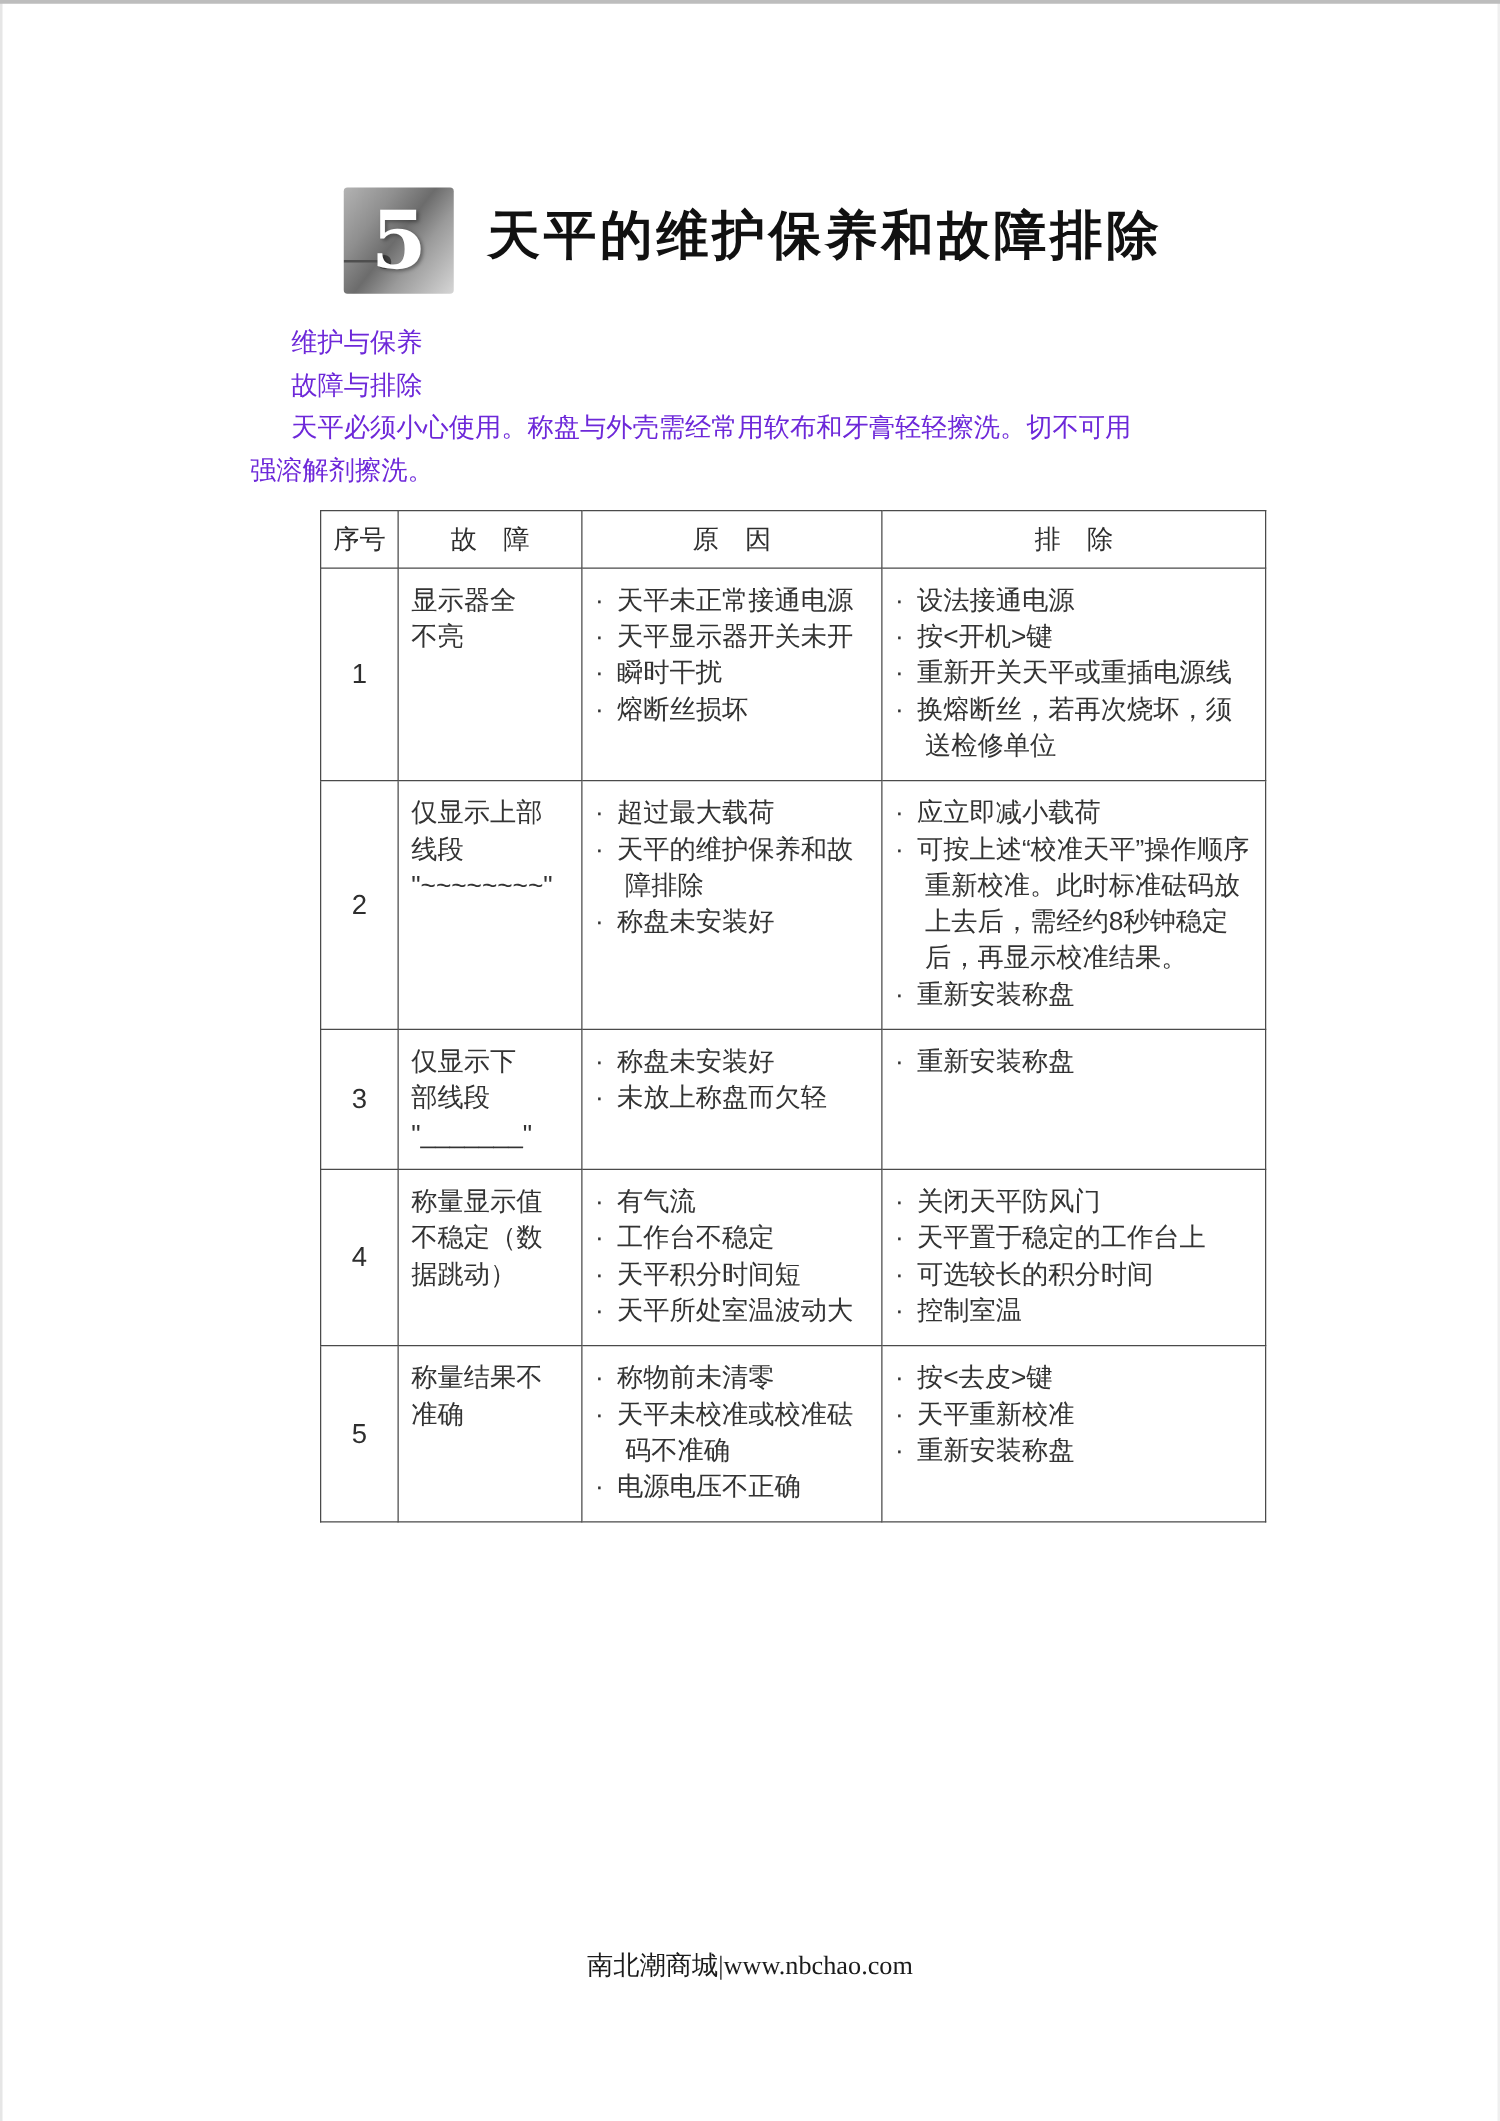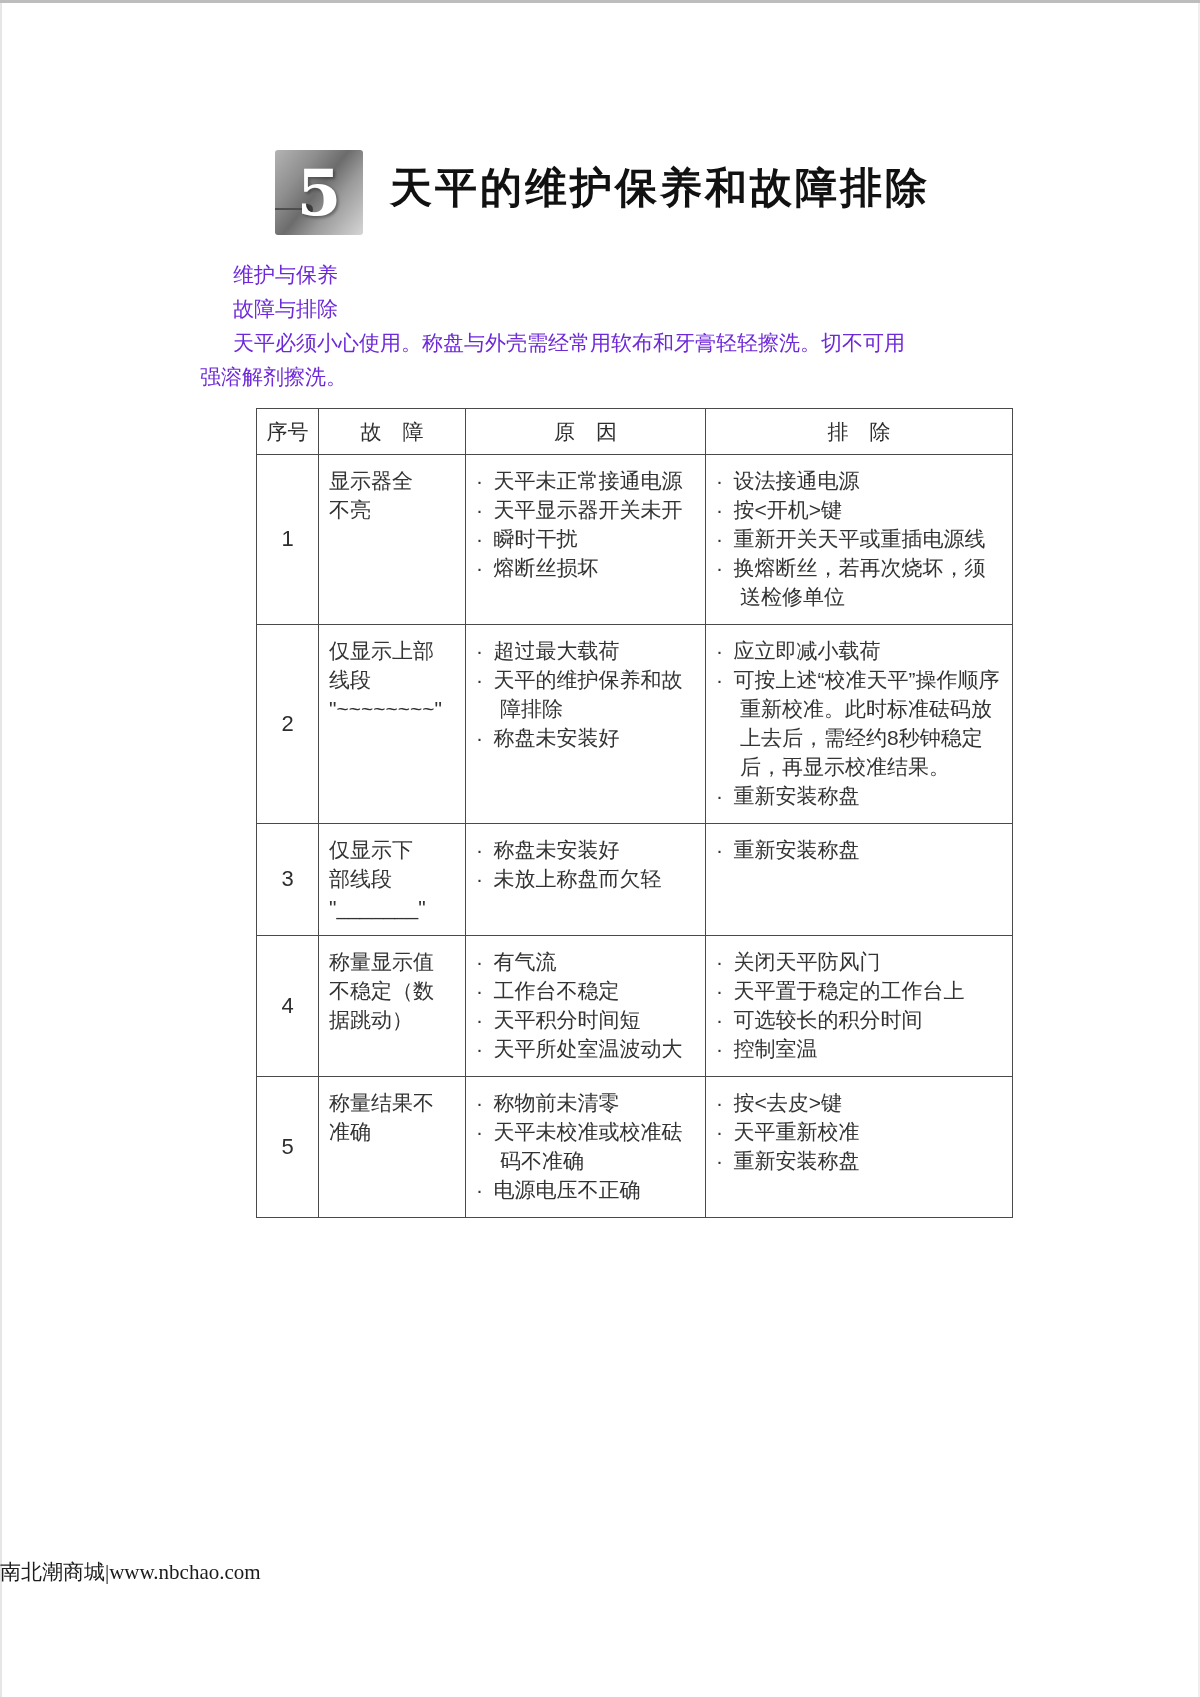--- a/index.html
+++ b/index.html
@@ -46,21 +46,21 @@
   .fault-table th { font-weight:normal; text-align:center; padding:8px 4px; color:#2e2e2e; }
   .fault-table td { vertical-align:top; padding:11px 10px 13px; }
   td.c-no { text-align:center; vertical-align:middle; font-size:22px; color:#2e2e2e; }
   td.c-fault { white-space:pre-line; }
   .fault-table ul { list-style:none; margin:0; padding:0; }
   .fault-table li { padding-left:24px; text-indent:-24px; }
   .fault-table li::before { content:"\00B7\2002"; }
   
   .footer {
     position:absolute; top:1558px; left:0; width:100%;
-    font-family:"Liberation Serif","DejaVu Serif",serif;
+    text-align:center; font-family:"Liberation Serif","DejaVu Serif",serif;
     font-size:21px; color:#1b1b1b;
   }
 </style>
 </head>
 <body>
 
 <div class="page">
 
   <div class="badge">
     <span class="badge-line"></span>

